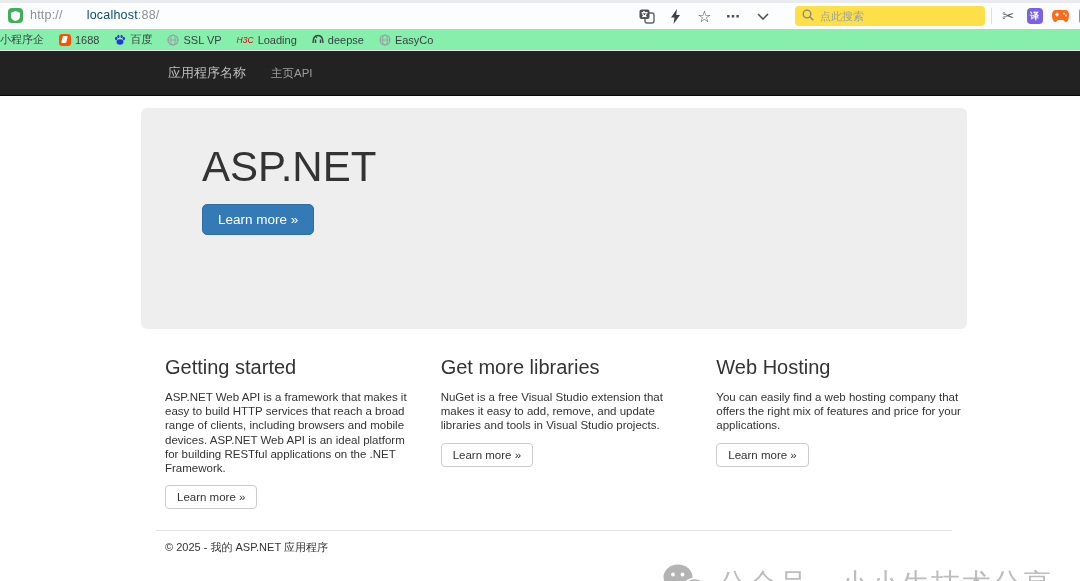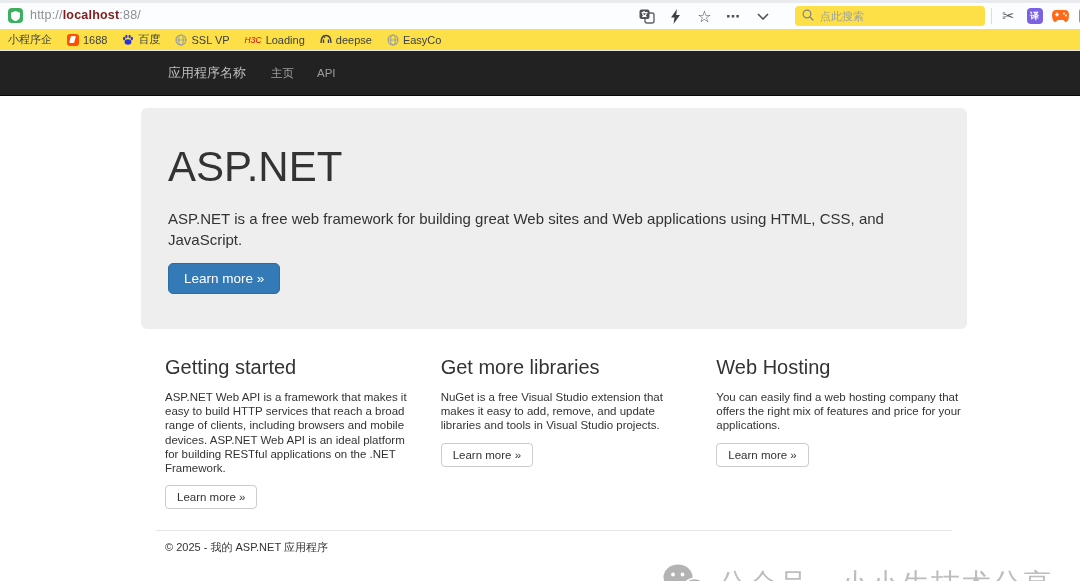--- a/index.html
+++ b/index.html
@@ -6,59 +6,59 @@
   html,body { width:1080px; height:581px; overflow:hidden; background:#fff;
     font-family:"Liberation Sans","DejaVu Sans",sans-serif; color:#333; }
 
   
   .chrome { position:relative; width:1080px; background:#fdfdfd; }
   .top-strip { height:3px; background:#e9ebee; }
   .addr-row { position:relative; height:26px; background:#fcfdfe; }
   .site-icon { position:absolute; left:8px; top:5px; width:15px; height:15px;
     background:#3cb05e; border-radius:4px; display:flex; align-items:center; justify-content:center; }
   .url { position:absolute; left:30px; top:5px; font-size:12.5px; color:#8b9095; letter-spacing:.2px; }
-  .url b { color:#7f1d1d; font-weight:bold; }
+  .url b { color:#0c4a6e; font-weight:normal;margin-left:24px; }
   .addr-icons { position:absolute; left:638px; top:3px; display:flex; align-items:center; gap:12px; height:20px; }
   .addr-icons .ic { width:17px; height:17px; display:flex; align-items:center; justify-content:center;
     color:#4d5156; font-size:14px; cursor:default; }
   .search-box { position:absolute; left:795px; top:3px; width:190px; height:20px; background:#fde047;
     border-radius:4px; display:flex; align-items:center; padding:0 7px; gap:6px; }
   .search-box input { border:none; outline:none; background:transparent; font-size:11px; color:#333;
     width:140px; font-family:inherit; }
   .search-box input::placeholder { color:#9aa0a6; }
   .vdiv { position:absolute; left:991px; top:5px; width:1px; height:16px; background:#ddd; }
   .ext-icons { position:absolute; left:1000px; top:3px; display:flex; align-items:center; gap:9px; height:20px; }
   .ext-icons .ic { width:17px; height:17px; display:flex; align-items:center; justify-content:center; }
   .scissors { color:#5f6368; font-size:15px; }
   .ext-badge { width:16px; height:16px; border-radius:4px; color:#fff; font-size:9px; font-weight:bold;
     display:flex; align-items:center; justify-content:center; }
   .badge-purple { background:#7b61e3; }
   .badge-gray { background:#8d9095; position:relative; }
 
-  .bm-row { height:22px; display:flex; align-items:center; padding-left:8px; gap:15px;
-    background:#fde047; border-bottom:1px solid #e6e6e6; }
+  .bm-row { height:22px; display:flex; align-items:center; gap:15px;
+    background:#86efac; border-bottom:1px solid #e6e6e6; }
   .bm { display:flex; align-items:center; gap:4px; font-size:11px; color:#3c4043; white-space:nowrap; cursor:default; }
   .fav { width:12px; height:12px; display:flex; align-items:center; justify-content:center; flex:0 0 auto; }
   .fav-1688 { background:#ff5000; border-radius:3px; position:relative; }
   .fav-1688::after{ content:""; position:absolute; left:3px; top:2px; width:5px; height:7px;
     background:#fff; transform:skewX(-14deg); border-radius:1px; }
   .h3c-text { color:#e60012; font-weight:normal; font-style:italic; font-size:8.5px; letter-spacing:0; }
 
   
   .page { background:#fff; height:529px; position:relative; }
   .navbar { height:45px; background:#222; border-bottom:1px solid #080808; }
   .nav-inner { width:826px; margin-left:141px; height:100%; display:flex; align-items:center; }
   .brand { color:#bdbdbd; font-size:13px; padding-left:27px; cursor:pointer; }
   .navlink { color:#9d9d9d; font-size:11.5px; cursor:pointer; }
   .navlink.l1 { margin-left:25px; }
-  .navlink.l2 { margin-left:23px; }
+  .navlink.l2 { }
 
   .container { width:826px; margin-left:141px; }
   .jumbotron { margin-top:12px; height:221px; background:#eee; border-radius:6px;
-    padding:35px 48px 0 27px; }
+    padding:35px 48px 0 61px; }
   .jumbo-title { font-size:42px; font-weight:500; color:#333; letter-spacing:0; }
   .jumbo-desc { margin-top:17px; font-size:15px; line-height:21px; color:#333; max-width:720px; }
   .btn-primary { display:inline-block; margin-top:13px; background:#337ab7; border:1px solid #2e6da4;
     color:#fff; font-size:13.5px; padding:7px 15px; border-radius:5px; cursor:pointer; font-family:inherit; }
 
   .row3 { margin-top:27px; padding:0 5px 0 24px; display:grid; grid-template-columns:repeat(3,1fr); gap:30px; }
   .col h2 { font-size:20px; font-weight:500; color:#333; margin-bottom:11px; }
   .col p { font-size:11.5px; line-height:14.2px; color:#333; }
   .btn-default { display:inline-block; margin-top:10px; background:#fff; border:1px solid #ccc;
     color:#333; font-size:11.5px; padding:5px 11px; border-radius:4px; cursor:pointer; font-family:inherit; }
@@ -201,21 +201,20 @@
     <div class="nav-inner">
       <span class="brand">应用程序名称</span>
       <span class="navlink l1">主页</span>
       <span class="navlink l2">API</span>
     </div>
   </div>
 
   <div class="container">
     <div class="jumbotron">
       <div class="jumbo-title">ASP.NET</div>
-      <p class="jumbo-desc">ASP.NET is a free web framework for building great Web sites and Web applications using HTML, CSS, and JavaScript.</p>
       <span class="btn-primary">Learn more »</span>
     </div>
 
     <div class="row3">
       <div class="col">
         <h2>Getting started</h2>
         <p>ASP.NET Web API is a framework that makes it easy to build HTTP services that reach a broad range of clients, including browsers and mobile devices. ASP.NET Web API is an ideal platform for building RESTful applications on the .NET Framework.</p>
         <span class="btn-default">Learn more »</span>
       </div>
       <div class="col">

